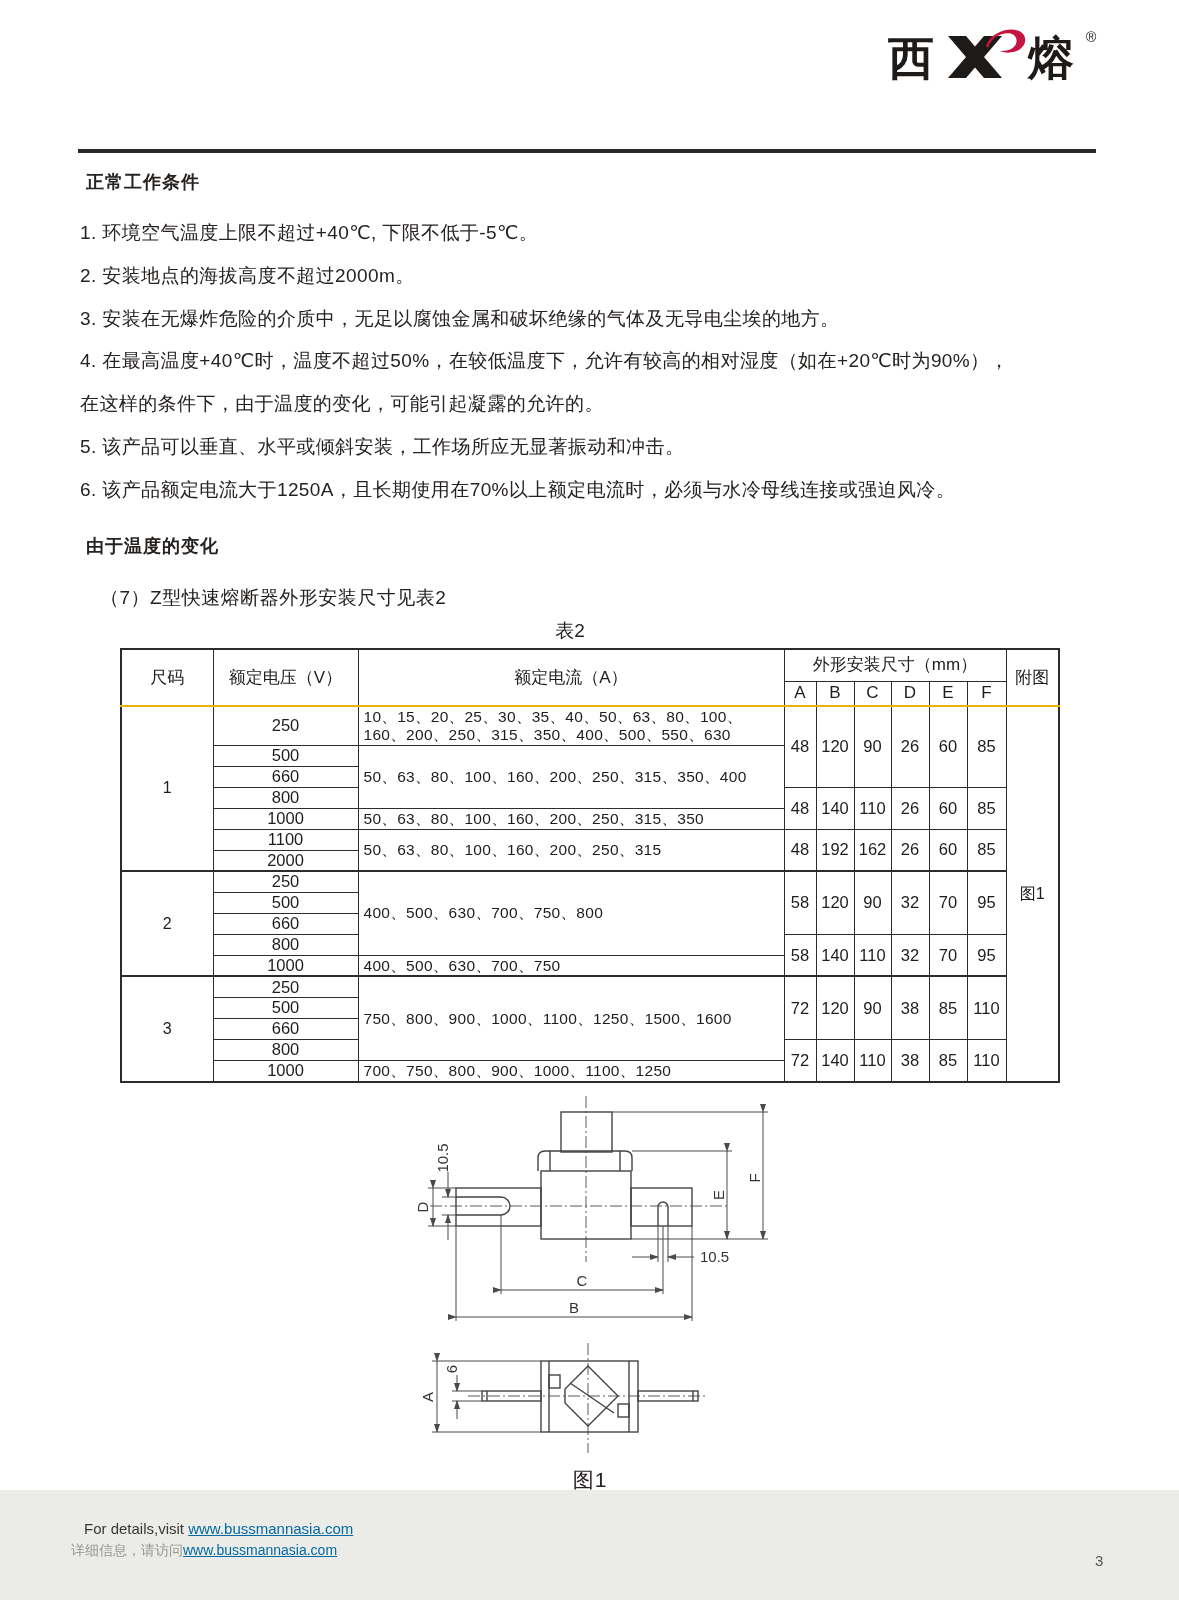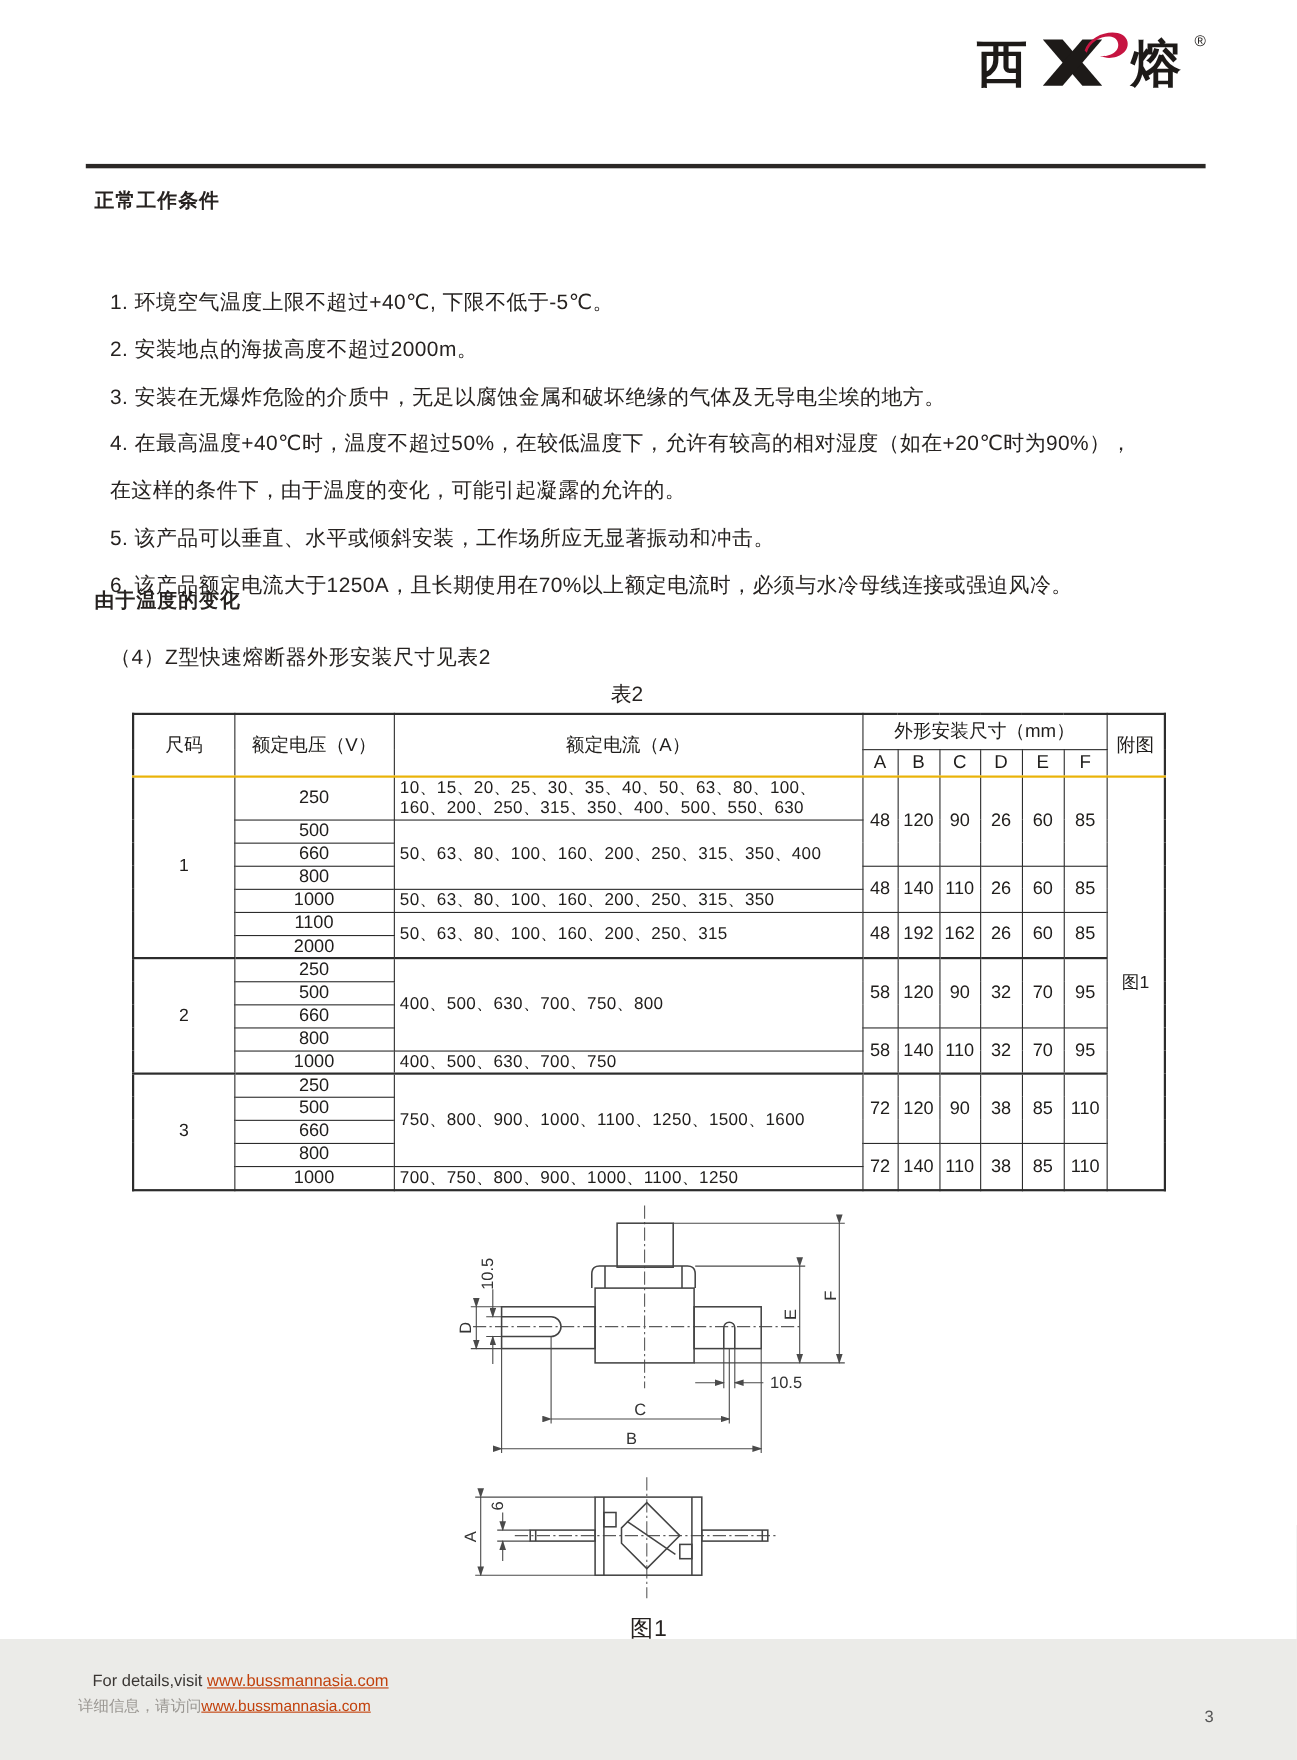--- a/index.html
+++ b/index.html
@@ -5,21 +5,21 @@
   html,body{margin:0;padding:0;background:#9a9a9a;}
   .page{position:relative;width:1179px;height:1600px;background:#ffffff;margin:0 auto;
         font-family:"Liberation Sans","DejaVu Sans",sans-serif;color:#262220;overflow:hidden;}
   
   .logo{position:absolute;top:24px;left:886px;width:220px;height:66px;}
   
   .title{position:absolute;top:86px;left:84px;font-size:44px;font-weight:bold;letter-spacing:1px;white-space:nowrap;}
   .rule{position:absolute;top:149px;left:78px;width:1018px;height:4px;background:#2b2826;}
   .h2{position:absolute;left:86px;font-size:18px;font-weight:bold;letter-spacing:1px;white-space:nowrap;}
   .h2a{top:170px;} .h2b{top:534px;}
-  .conds{position:absolute;top:222px;left:100px;width:1020px;margin-top:43px;}
+  .conds{position:absolute;top:222px;left:80px;width:1020px;}
   .cond-line{font-size:19px;line-height:1.2;margin-bottom:20px;white-space:nowrap;letter-spacing:0.4px;}
   .note{position:absolute;top:585px;left:100px;font-size:19px;letter-spacing:0.5px;}
   .tcaption{position:absolute;top:618px;left:120px;width:900px;text-align:center;font-size:19px;}
   
   .twrap{position:absolute;top:648px;left:120px;}
   table.spec{border-collapse:collapse;width:938px;table-layout:fixed;border:2px solid #2c2c2c;}
   .spec th,.spec td{border:1px solid #2c2c2c;padding:0;text-align:center;vertical-align:middle;
                     font-weight:normal;font-size:16px;line-height:1.15;color:#1f1d1b;}
   .spec thead th{font-size:17px;}
   .spec thead tr.hdr-main{height:32px;}
@@ -36,21 +36,21 @@
   .dwg-caption{position:absolute;top:1466px;left:400px;width:380px;text-align:center;font-size:21px;letter-spacing:1px;}
   svg .outline{fill:none;stroke:#434343;stroke-width:1.4;}
   svg .thin{fill:none;stroke:#4a4a4a;stroke-width:1;}
   svg .cl{fill:none;stroke:#5a5a5a;stroke-width:1;stroke-dasharray:12 3 2 3;}
   svg text{font-family:"Liberation Sans","DejaVu Sans",sans-serif;font-size:15px;fill:#333;}
   svg .dimtxt{text-anchor:middle;dominant-baseline:middle;}
   
   .footer-band{position:absolute;top:1490px;left:0;width:1179px;height:110px;background:#ebebe8;}
   .f-en{position:absolute;top:30px;left:84px;font-size:15px;color:#3a3633;}
   .f-zh{position:absolute;top:52px;left:71px;font-size:14px;color:#9a9792;}
-  .f-link{color:#c2410c;text-decoration:underline;cursor:pointer;}
+  .f-link{color:#0369a1;text-decoration:underline;cursor:pointer;}
   .pageno{position:absolute;top:62px;left:1095px;font-size:15px;color:#555;}
   .logo-xi,.logo-rong{font-size:46px;font-weight:bold;fill:#1d1a18;}
   .logo-reg{font-size:14px;fill:#1d1a18;}
 </style>
 </head>
 <body>
 
 <div class="page">
 
   <svg class="logo" viewBox="0 0 220 66">
@@ -71,21 +71,21 @@
     <div class="cond-line">1. 环境空气温度上限不超过+40℃, 下限不低于-5℃。</div>
     <div class="cond-line">2. 安装地点的海拔高度不超过2000m。</div>
     <div class="cond-line">3. 安装在无爆炸危险的介质中，无足以腐蚀金属和破坏绝缘的气体及无导电尘埃的地方。</div>
     <div class="cond-line">4. 在最高温度+40℃时，温度不超过50%，在较低温度下，允许有较高的相对湿度（如在+20℃时为90%），</div>
     <div class="cond-line">在这样的条件下，由于温度的变化，可能引起凝露的允许的。</div>
     <div class="cond-line">5. 该产品可以垂直、水平或倾斜安装，工作场所应无显著振动和冲击。</div>
     <div class="cond-line">6. 该产品额定电流大于1250A，且长期使用在70%以上额定电流时，必须与水冷母线连接或强迫风冷。</div>
   </div>
 
   <div class="h2 h2b">由于温度的变化</div>
-  <div class="note">（4）Z型快速熔断器外形安装尺寸见表2</div>
+  <div class="note">（7）Z型快速熔断器外形安装尺寸见表2</div>
   <div class="tcaption">表2</div>
 
   <div class="twrap">
     <table class="spec">
       <colgroup>
         <col style="width:92px">
           <col style="width:145px">
           <col style="width:426px">
         <col style="width:32px">
           <col style="width:38px">

